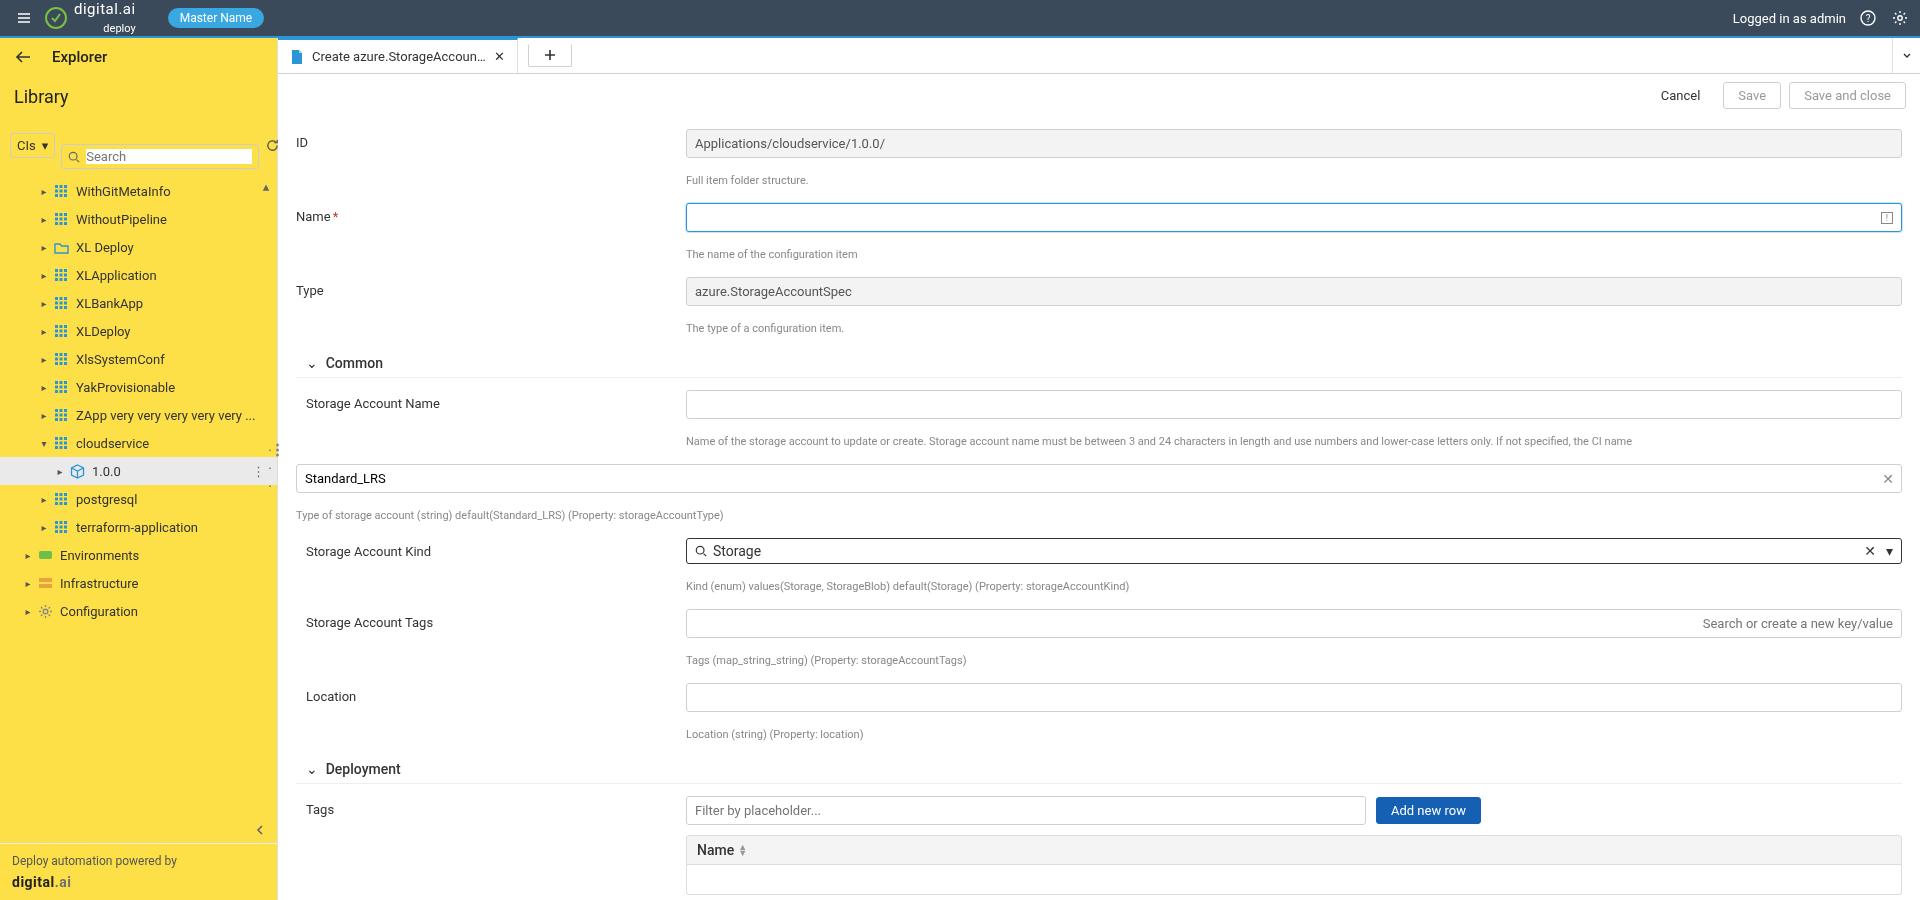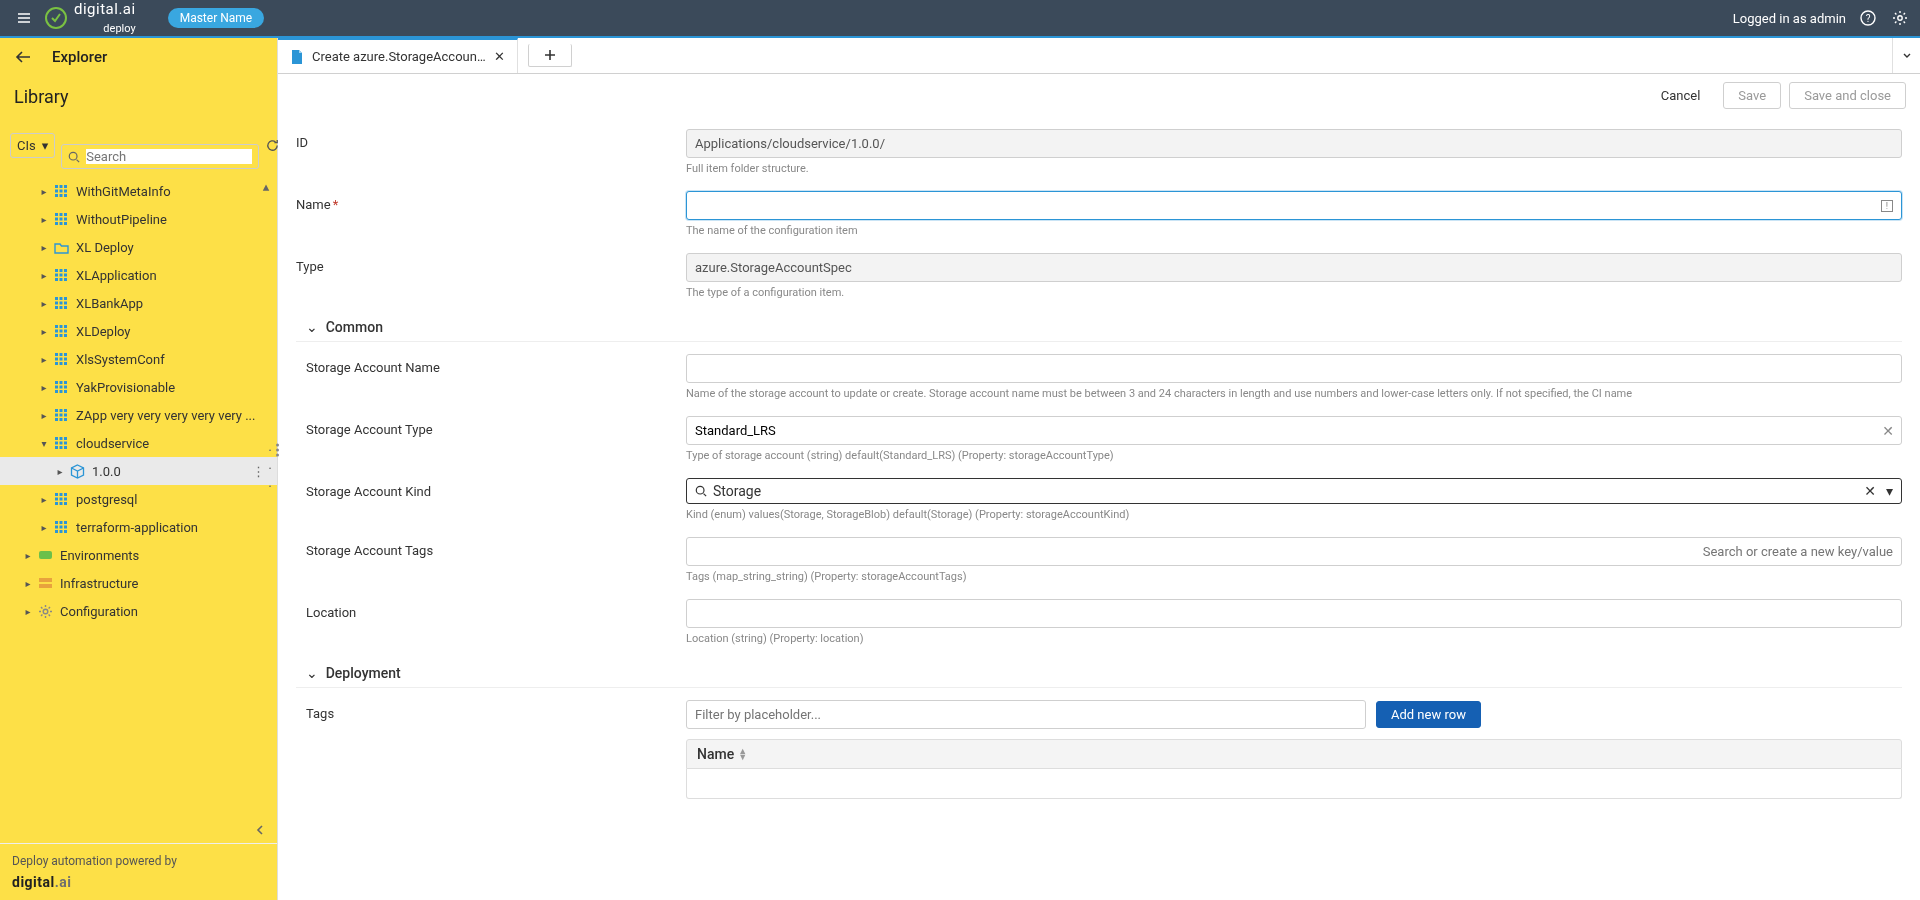--- a/index.html
+++ b/index.html
@@ -71,21 +71,21 @@
   .btn.save, .btn.saveclose { border: 1px solid #cfcfcf; color: #9a9a9a; cursor: not-allowed; }
   .btn.primary { background: #1560b3; color: #fff; border-color: #1560b3; cursor: pointer; }
 
   .form { flex: 1; overflow-y: auto; padding: 4px 18px 40px 18px; }
 
   .frow { display: flex; align-items: flex-start; padding: 8px 0; }
   .frow .lbl { width: 390px; padding-top: 6px; font-size: 13px; color: #333; }
   .frow .lbl.sub { padding-left: 10px; }
   .frow .req { color: #c0392b; margin-left: 2px; }
   .frow .fld { flex: 1; min-width: 0; }
-  .hint { font-size: 11px; color: #888; margin-top: 4px; }
+  .hint { font-size: 11px; color: #888; margin-top: 16px; }
 
   .input, .input-ro { width: 100%; border: 1px solid #cfcfcf; border-radius: 3px; padding: 6px 8px; font-size: 13px; background: #fff; }
   .input-ro { background: #f3f3f3; color: #555; }
   .input-focus { border-color: #2b95d6; box-shadow: 0 0 0 1px rgba(43,149,214,.25); }
   .input-wrap { position: relative; }
   .inp-right-icon { position: absolute; right: 8px; top: 50%; transform: translateY(-50%); color: #888; }
 
   .section-hdr { display: flex; align-items: center; gap: 8px; padding: 6px 0 6px 10px; font-weight: 500; color: #333; border-bottom: 1px solid #eee; margin: 6px 0 4px 0; }
 
   .kind-box { display: flex; align-items: center; border: 1px solid #333; border-radius: 3px; padding: 4px 8px; }
@@ -534,21 +534,20 @@
 
         <div class="frow">
           <div class="lbl sub">Storage Account Name</div>
           <div class="fld">
             <input class="input" style="">
             <div class="hint">Name of the storage account to update or create. Storage account name must be between 3 and 24 characters in length and use numbers and lower-case letters only. If not specified, the CI name</div>
           </div>
         </div>
 
         <div class="frow">
-          <div class="lbl sub">Storage Account Type</div>
           <div class="fld">
             <div class="input-wrap">
               <input class="input" value="Standard_LRS" style="">
               <span class="inp-right-icon">✕</span>
             </div>
             <div class="hint">Type of storage account (string) default(Standard_LRS) (Property: storageAccountType)</div>
           </div>
         </div>
 
         <div class="frow">

